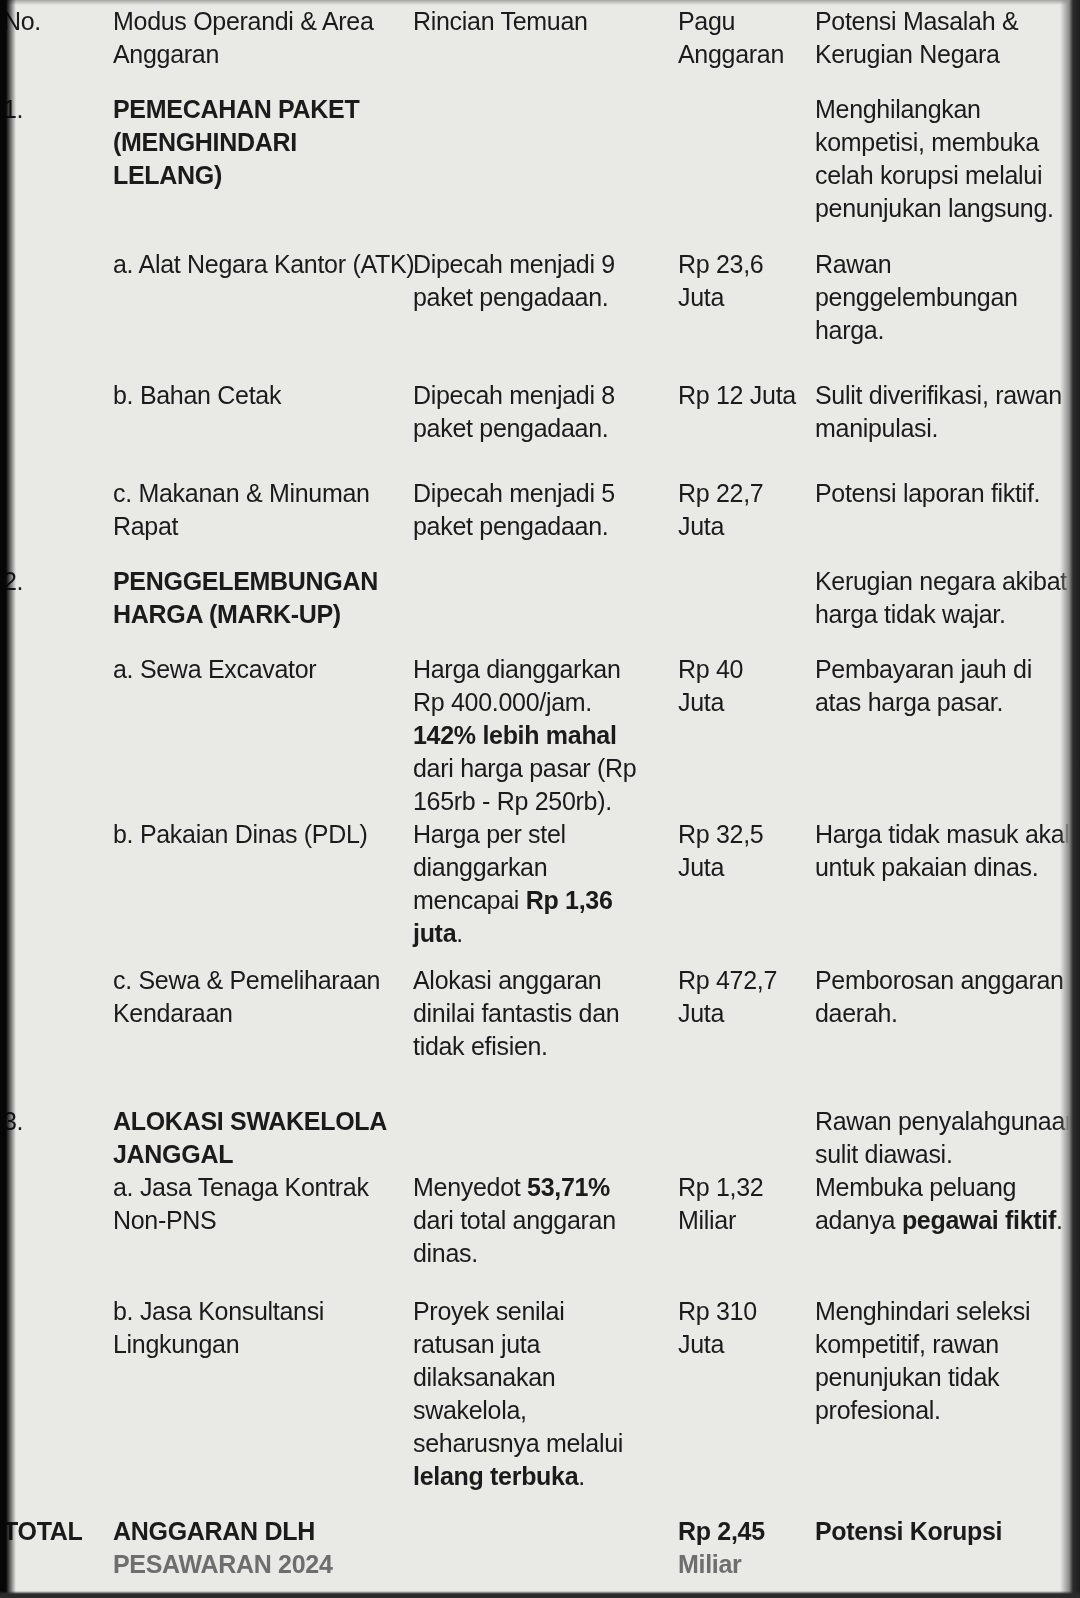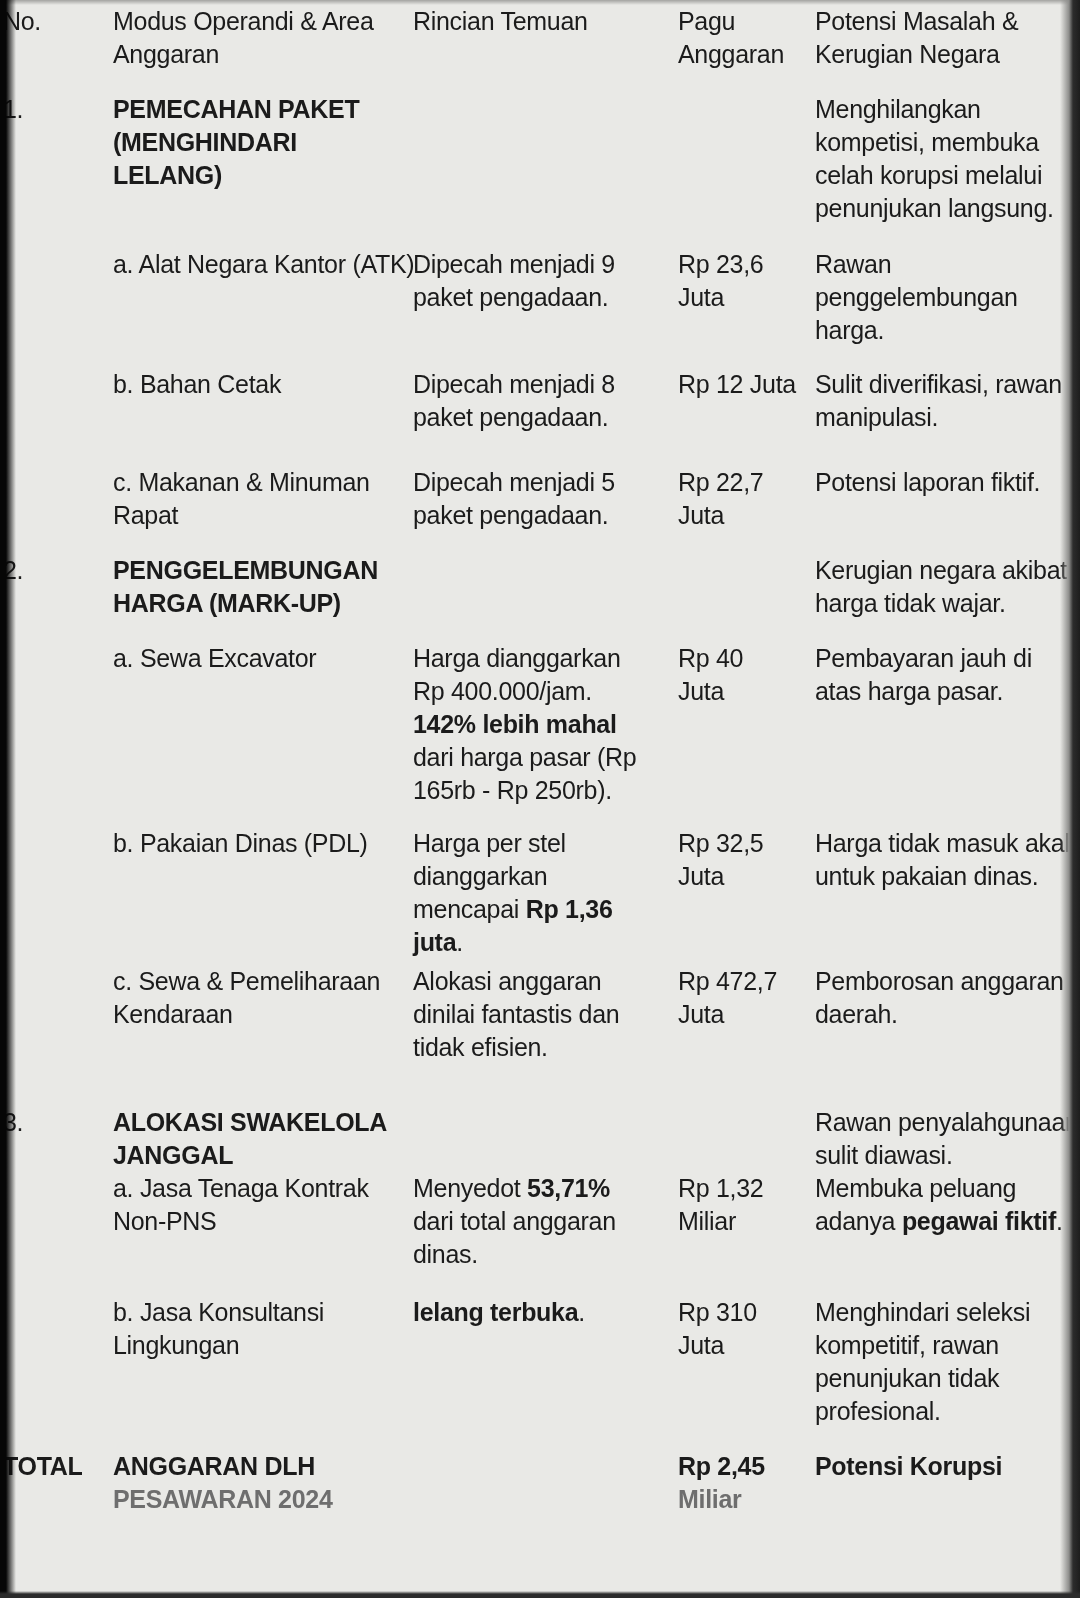--- a/index.html
+++ b/index.html
@@ -62,21 +62,21 @@
     <div class="cell">a. Alat Negara Kantor (ATK)</div>
     <div class="cell">Dipecah menjadi 9
 paket pengadaan.</div>
     <div class="cell">Rp 23,6
 Juta</div>
     <div class="cell">Rawan
 penggelembungan
 harga.</div>
   </div>
 
-  <div class="row" style="margin-top:21px">
+  <div class="row" style="margin-top:32px">
     <div class="cell c1"></div>
     <div class="cell">b. Bahan Cetak</div>
     <div class="cell">Dipecah menjadi 8
 paket pengadaan.</div>
     <div class="cell">Rp 12 Juta</div>
     <div class="cell">Sulit diverifikasi, rawan
 manipulasi.</div>
   </div>
 
   <div class="row" style="margin-top:32px">
@@ -107,34 +107,34 @@
 Rp 400.000/jam.
 </span><span class="b">142% lebih mahal</span><span>
 dari harga pasar (Rp
 165rb - Rp 250rb).</span></div>
     <div class="cell">Rp 40
 Juta</div>
     <div class="cell">Pembayaran jauh di
 atas harga pasar.</div>
   </div>
 
-  <div class="row" style="margin-top:20px">
+  <div class="row" style="">
     <div class="cell c1"></div>
     <div class="cell">b. Pakaian Dinas (PDL)</div>
     <div class="cell"><span>Harga per stel
 dianggarkan
 mencapai </span><span class="b">Rp 1,36
 juta</span><span>.</span></div>
     <div class="cell">Rp 32,5
 Juta</div>
     <div class="cell">Harga tidak masuk akal
 untuk pakaian dinas.</div>
   </div>
 
-  <div class="row" style="margin-top:6px">
+  <div class="row" style="margin-top:14px">
     <div class="cell c1"></div>
     <div class="cell">c. Sewa &amp; Pemeliharaan
 Kendaraan</div>
     <div class="cell">Alokasi anggaran
 dinilai fantastis dan
 tidak efisien.</div>
     <div class="cell">Rp 472,7
 Juta</div>
     <div class="cell">Pemborosan anggaran
 daerah.</div>
@@ -160,21 +160,26 @@
     <div class="cell">Rp 1,32
 Miliar</div>
     <div class="cell"><span>Membuka peluang
 adanya </span><span class="b">pegawai fiktif</span><span>.</span></div>
   </div>
 
   <div class="row" style="margin-top:25px">
     <div class="cell c1"></div>
     <div class="cell">b. Jasa Konsultansi
 Lingkungan</div>
-    <div class="cell"><span class="b">lelang terbuka</span><span>.</span></div>
+    <div class="cell"><span>Proyek senilai
+ratusan juta
+dilaksanakan
+swakelola,
+seharusnya melalui
+</span><span class="b">lelang terbuka</span><span>.</span></div>
     <div class="cell">Rp 310
 Juta</div>
     <div class="cell">Menghindari seleksi
 kompetitif, rawan
 penunjukan tidak
 profesional.</div>
   </div>
 
   <div class="row" style="margin-top:22px">
     <div class="cell c1 strong">TOTAL</div>

